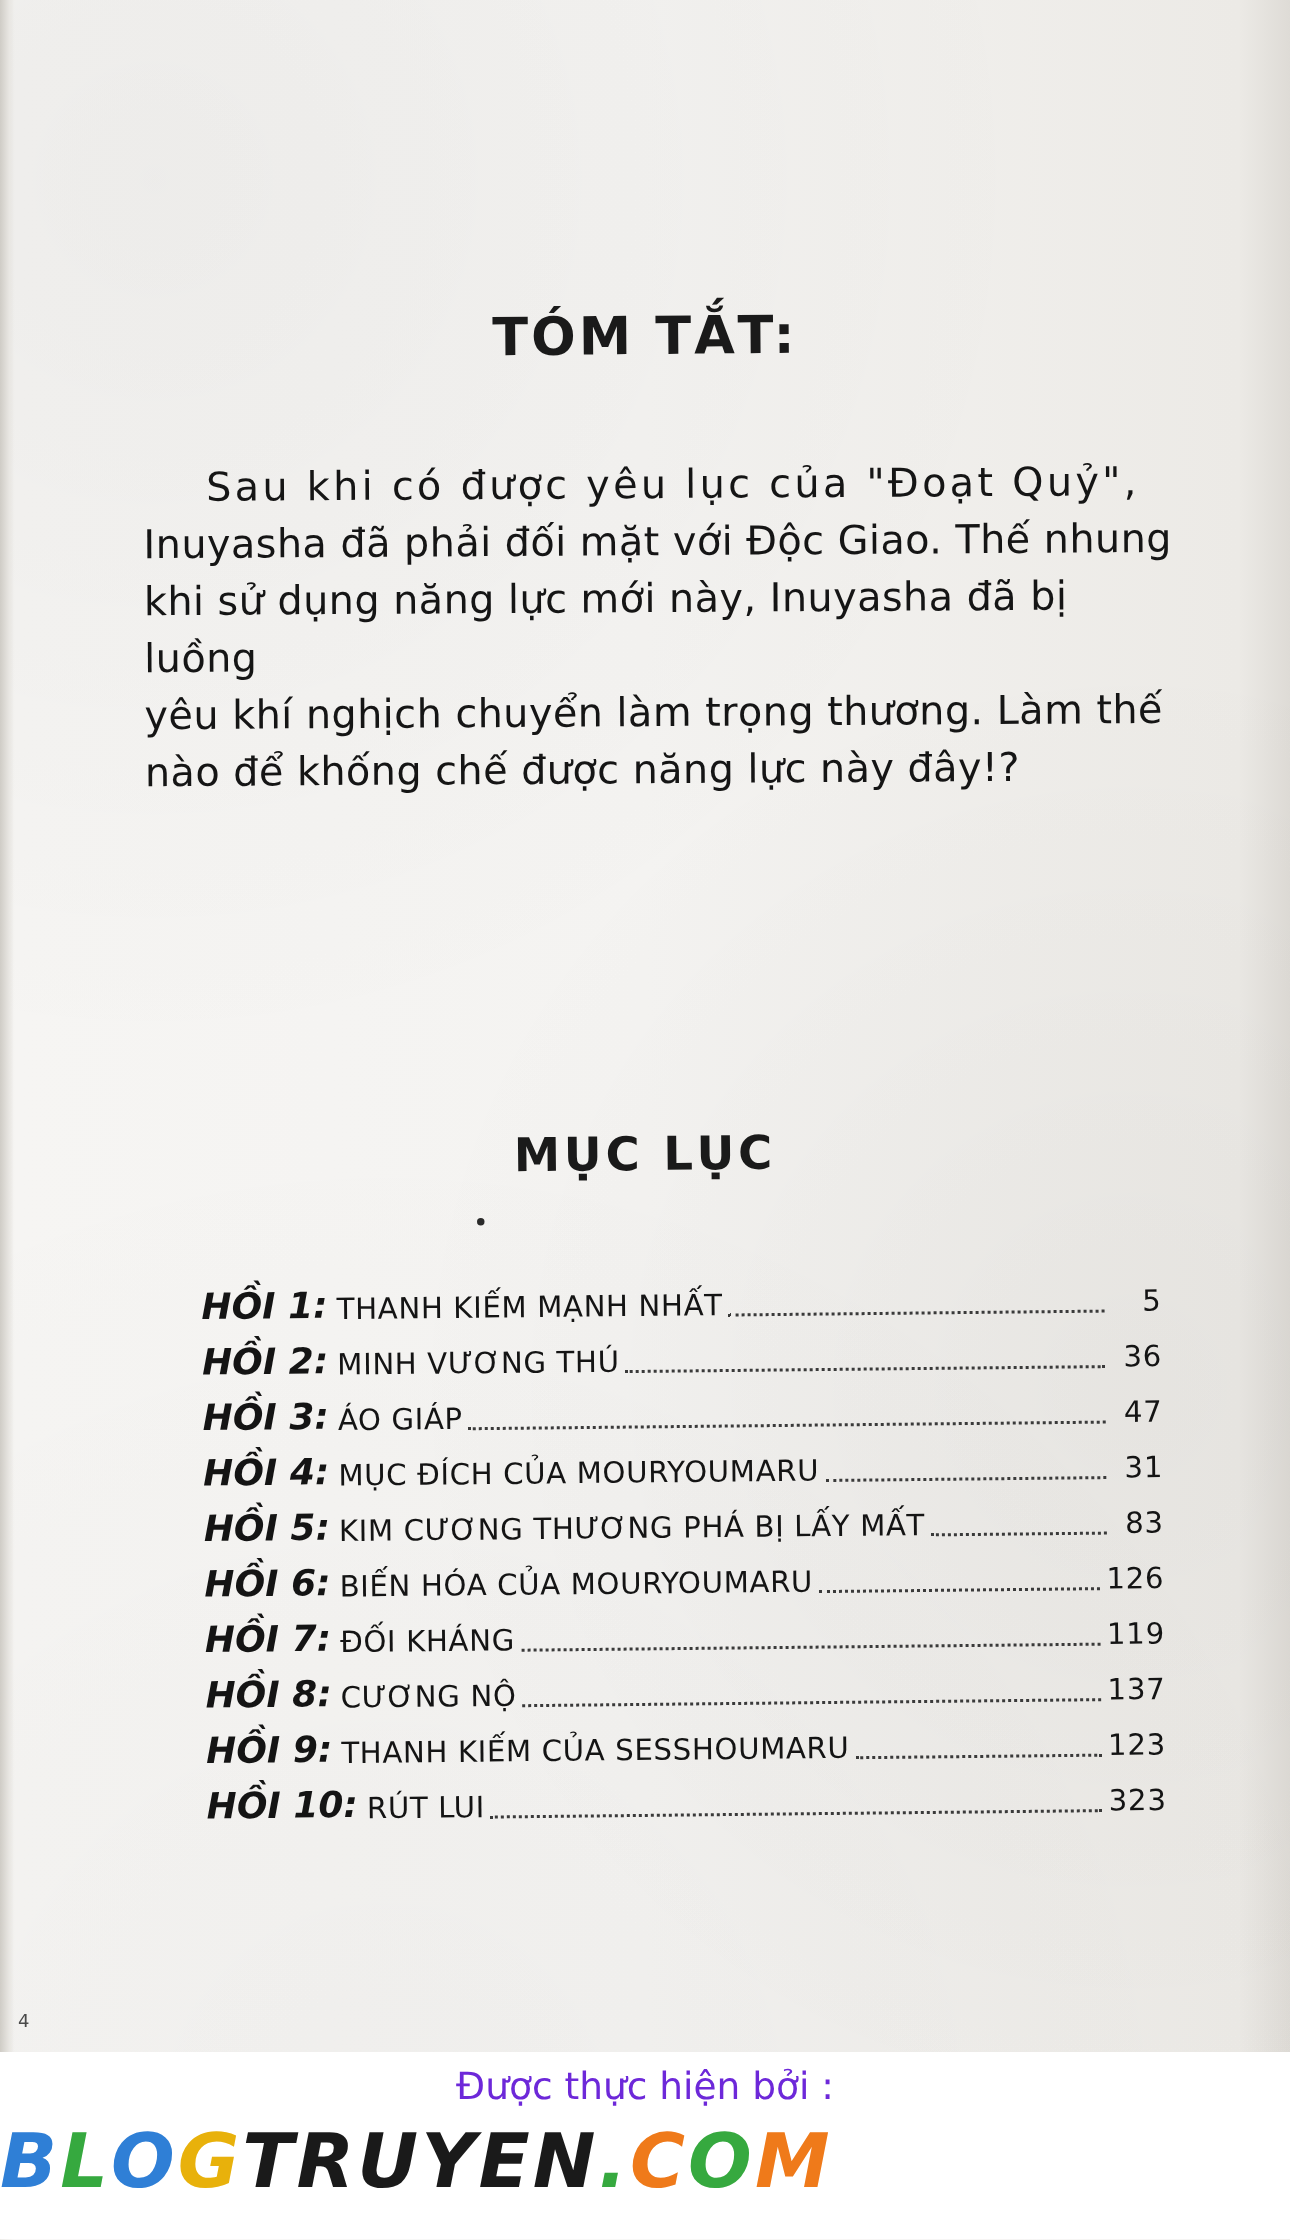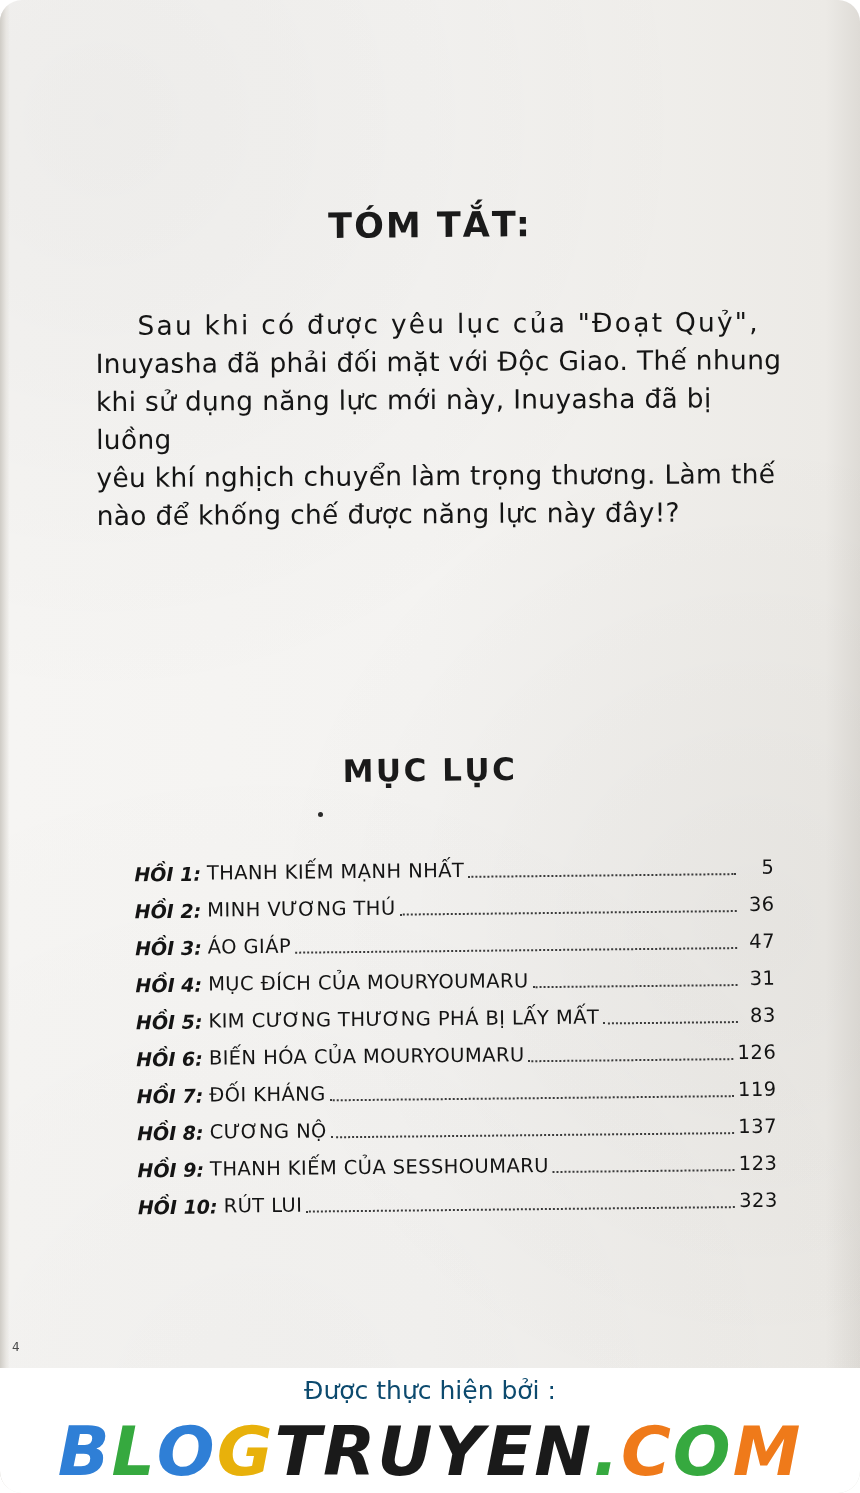--- a/index.html
+++ b/index.html
@@ -15,21 +15,20 @@
   }
   .page {
     position: relative;
     width: 860px;
     height: 1493px;
     background: #f3f2f0;
     background-image:
       linear-gradient(90deg, #e6e4e0 0px, #f6f5f3 10px, #f4f3f1 50%, #eceae6 96%, #dedbd6 100%),
       radial-gradient(ellipse at 70% 25%, rgba(255,255,255,0.85), rgba(255,255,255,0) 60%);
     overflow: hidden;
-    border-radius: 22px;
   }
   .scan-noise {
     position: absolute;
     inset: 0;
     background:
       radial-gradient(circle at 12% 8%, rgba(0,0,0,0.035), rgba(0,0,0,0) 38%),
       radial-gradient(circle at 88% 62%, rgba(0,0,0,0.030), rgba(0,0,0,0) 42%),
       radial-gradient(circle at 30% 95%, rgba(0,0,0,0.025), rgba(0,0,0,0) 45%);
     pointer-events: none;
   }
@@ -107,21 +106,21 @@
     align-items: flex-end;
     font-family: "DejaVu Sans", sans-serif;
     font-size: 19.5px;
     color: #141414;
     height: 37px;
     white-space: nowrap;
   }
   .toc-chapter {
     font-style: italic;
     font-weight: bold;
-    font-size: 19px;
+    font-size: 24px;
     margin-right: 6px;
   }
   .toc-label {
     font-size: 19.5px;
     letter-spacing: 0.4px;
   }
   .toc-leader {
     flex: 1 1 auto;
     overflow: hidden;
     margin: 0 4px 4px 4px;
@@ -153,31 +152,31 @@
     height: 125px;
     background: #ffffff;
   }
   .footer-credit {
     position: absolute;
     left: 0; right: 0;
     top: 8px;
     text-align: center;
     font-family: "DejaVu Sans", sans-serif;
     font-size: 25px;
-    color: #0c4a6e;
+    color: #6d28d9;
   }
   .footer-logo {
     position: absolute;
     left: 0; right: 0;
     top: 44px;
-    text-align: center;
+    text-align: left;
     font-family: "DejaVu Sans", sans-serif;
     font-weight: bold;
     font-style: italic;
-    font-size: 68px;
+    font-size: 50px;
     letter-spacing: 2px;
     white-space: nowrap;
   }
   .footer-logo span { display: inline-block; }
   .lg-b { color: #2f7fd6; }
   .lg-l { color: #36a93f; }
   .lg-o { color: #2f7fd6; }
   .lg-g { color: #e8b10b; }
   .lg-t { color: #1a1a1a; }
   .lg-r { color: #1a1a1a; }

